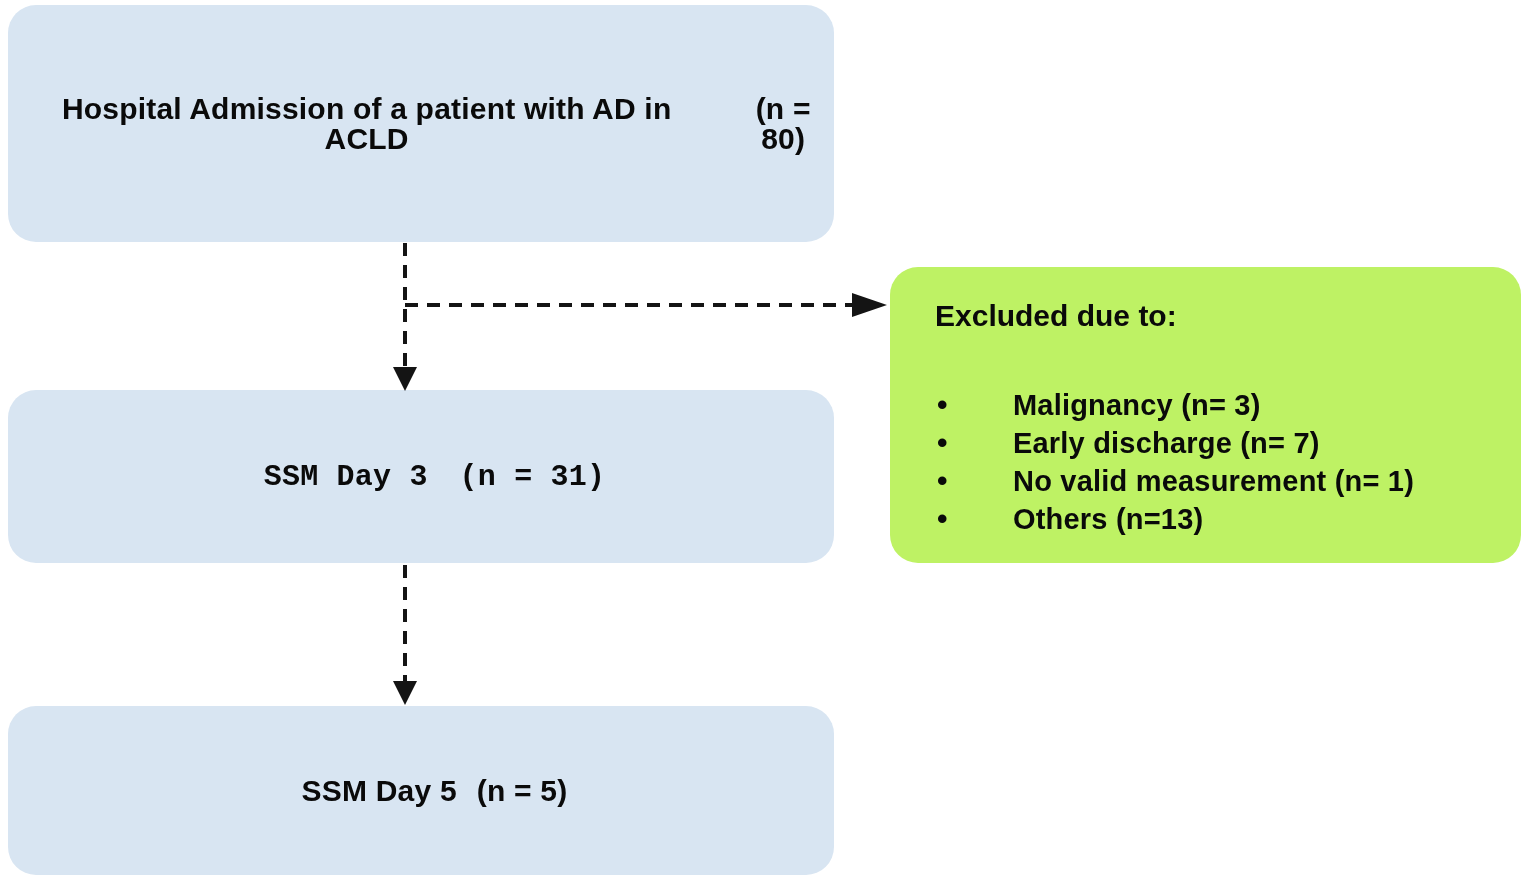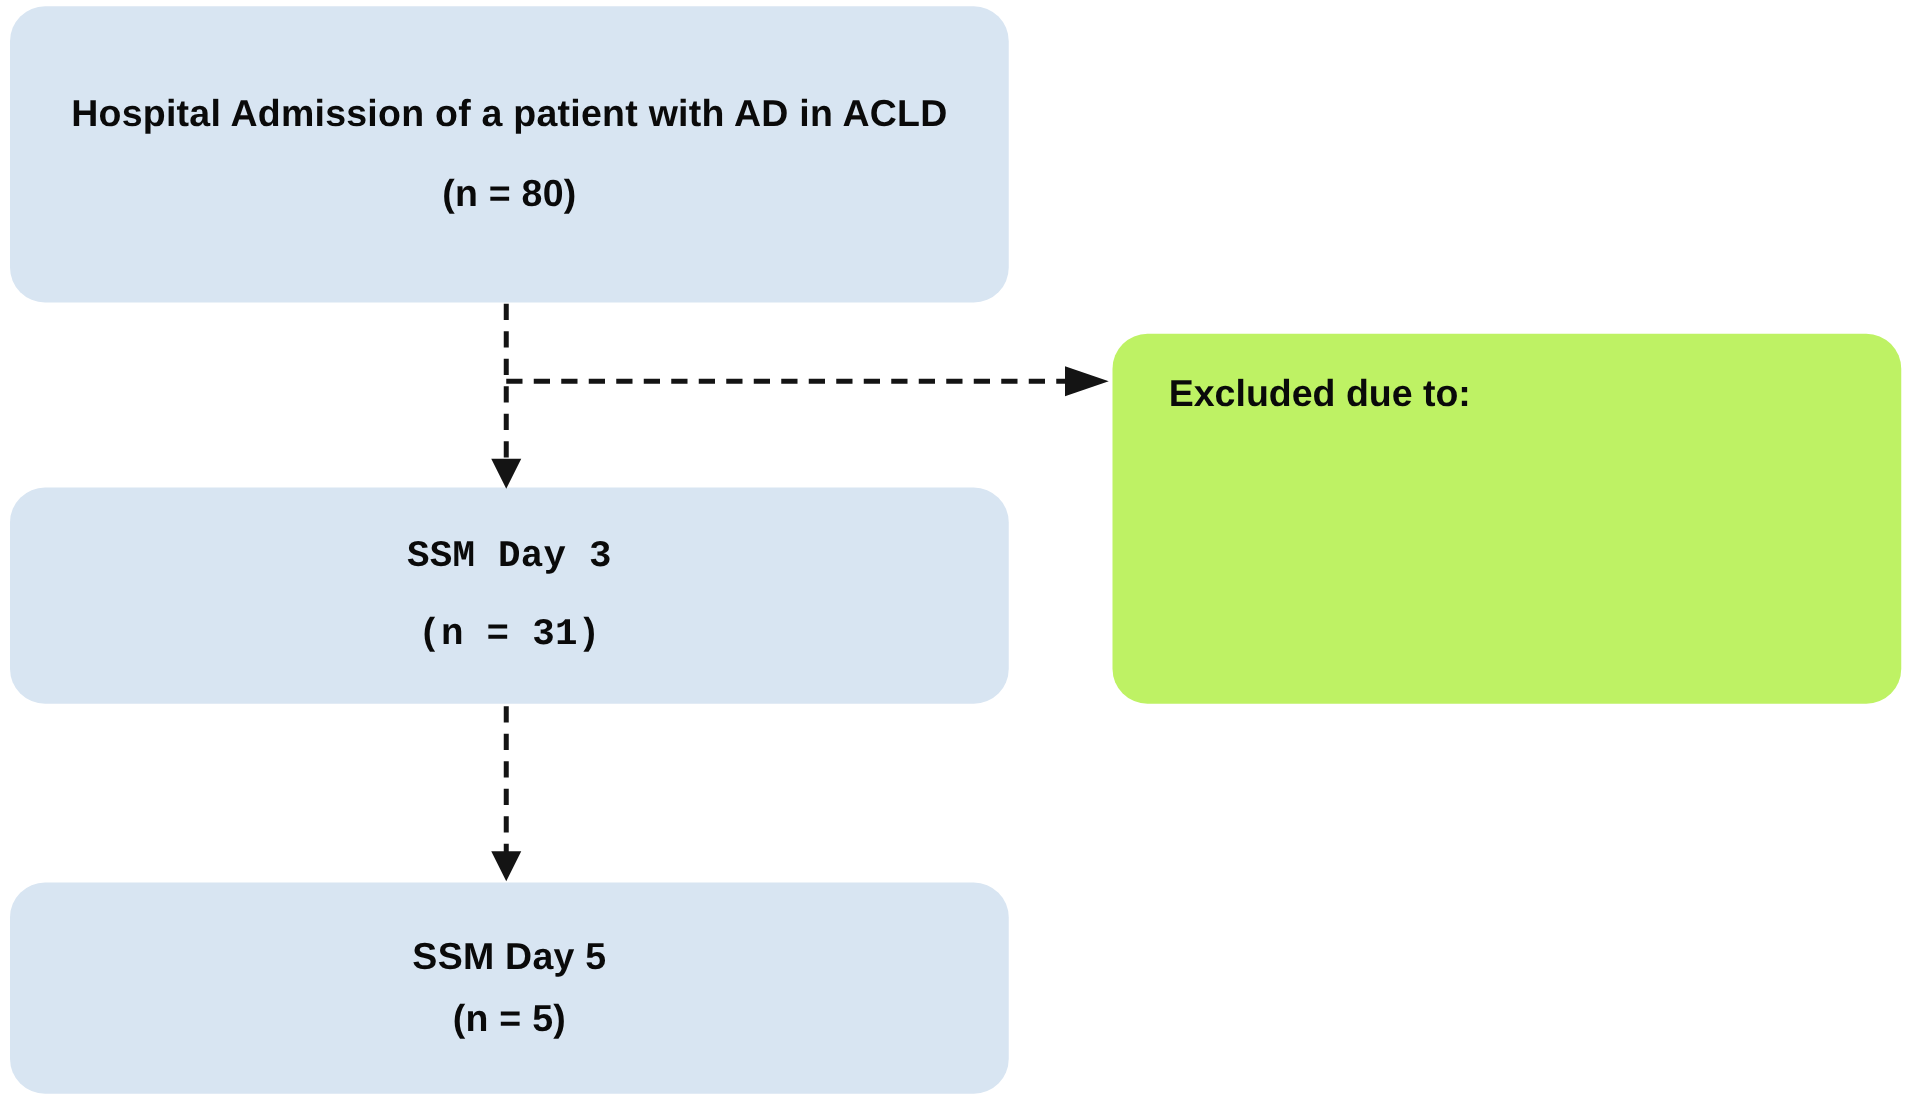--- a/index.html
+++ b/index.html
@@ -13,25 +13,26 @@
     width: 1535px;
     height: 879px;
     background: #ffffff;
     overflow: hidden;
   }
   .flow-box {
     position: absolute;
     background: #d8e5f2;
     border-radius: 28px;
     display: flex;
-    flex-direction: column;
+    flex-direction: row;
     justify-content: center;
     align-items: center;
     text-align: center;
     color: #0a0a0a;
+    padding-left: 27px;
   }
   .flow-box .line {
     font-weight: bold;
     font-size: 30px;
     line-height: 30px;
     letter-spacing: 0.2px;
   }
   #box-admission {
     left: 8px; top: 5px;
     width: 799px; height: 237px;
@@ -111,20 +112,38 @@
     <div class="line">(n = 31)</div>
   </div>
 
   <div class="flow-box" id="box-day5">
     <div class="line">SSM Day 5</div>
     <div class="line">(n = 5)</div>
   </div>
 
   <div id="box-excluded">
     <div class="excluded-title">Excluded due to:</div>
+    <ul>
+      <li>
+        <span class="bullet-dot"></span>
+        <span class="item-text">Malignancy (n= 3)</span>
+      </li>
+      <li>
+        <span class="bullet-dot"></span>
+        <span class="item-text">Early discharge (n= 7)</span>
+      </li>
+      <li>
+        <span class="bullet-dot"></span>
+        <span class="item-text">No valid measurement (n= 1)</span>
+      </li>
+      <li>
+        <span class="bullet-dot"></span>
+        <span class="item-text">Others (n=13)</span>
+      </li>
+    </ul>
   </div>
 
   <svg id="arrow-layer" viewBox="0 0 1535 879" xmlns="http://www.w3.org/2000/svg">
 
     <g>
       <line x1="405" y1="243" x2="405" y2="369" stroke="#141414" stroke-width="4" stroke-dasharray="13 9"></line>
       <polygon points="393,367 417,367 405,391" fill="#141414"></polygon>
     </g>
 
     <g>

